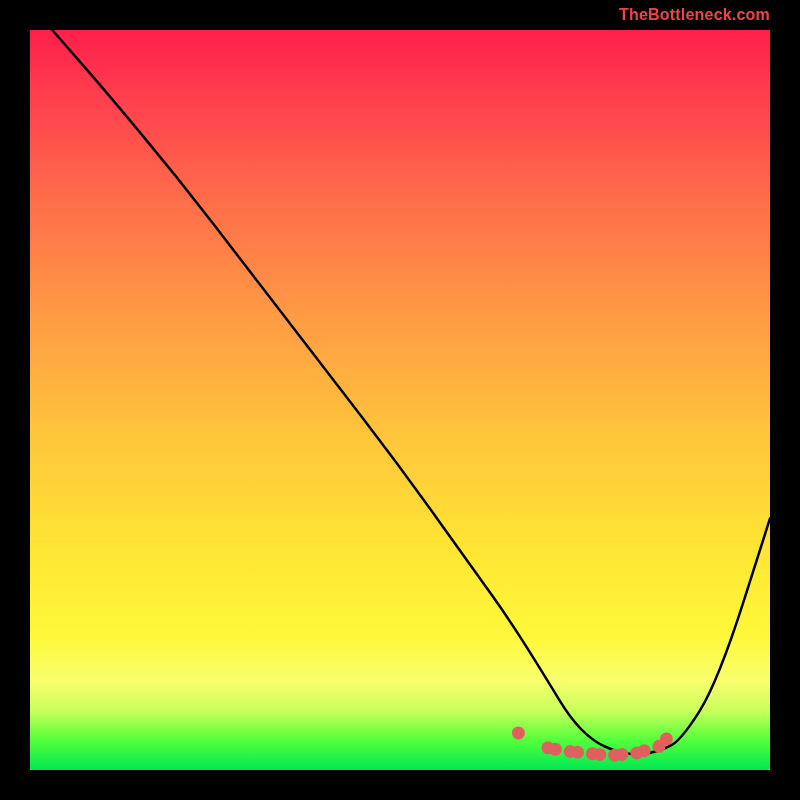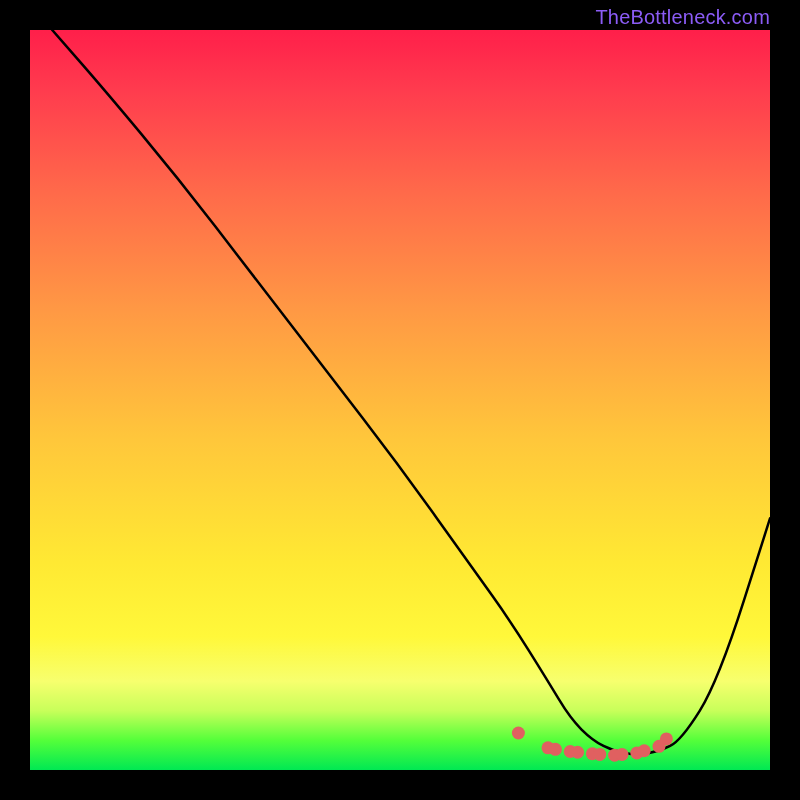--- a/index.html
+++ b/index.html
@@ -39,23 +39,23 @@
       #f7ff6e 88%,
       #c8ff5a 92%,
       #54ff3a 96%,
       #00e853 100%
     );
   }
   .watermark {
     position: absolute;
     top: 6px;
     right: 30px;
-    color: #8b5cf6;
-    font-size: 20px;
-    font-weight: 400;
+    color: #ef4444;
+    font-size: 16px;
+    font-weight: 700;
     letter-spacing: 0.2px;
     user-select: none;
   }
   svg.curve {
     position: absolute;
     top: 0;
     left: 0;
     width: 740px;
     height: 740px;
     overflow: visible;

